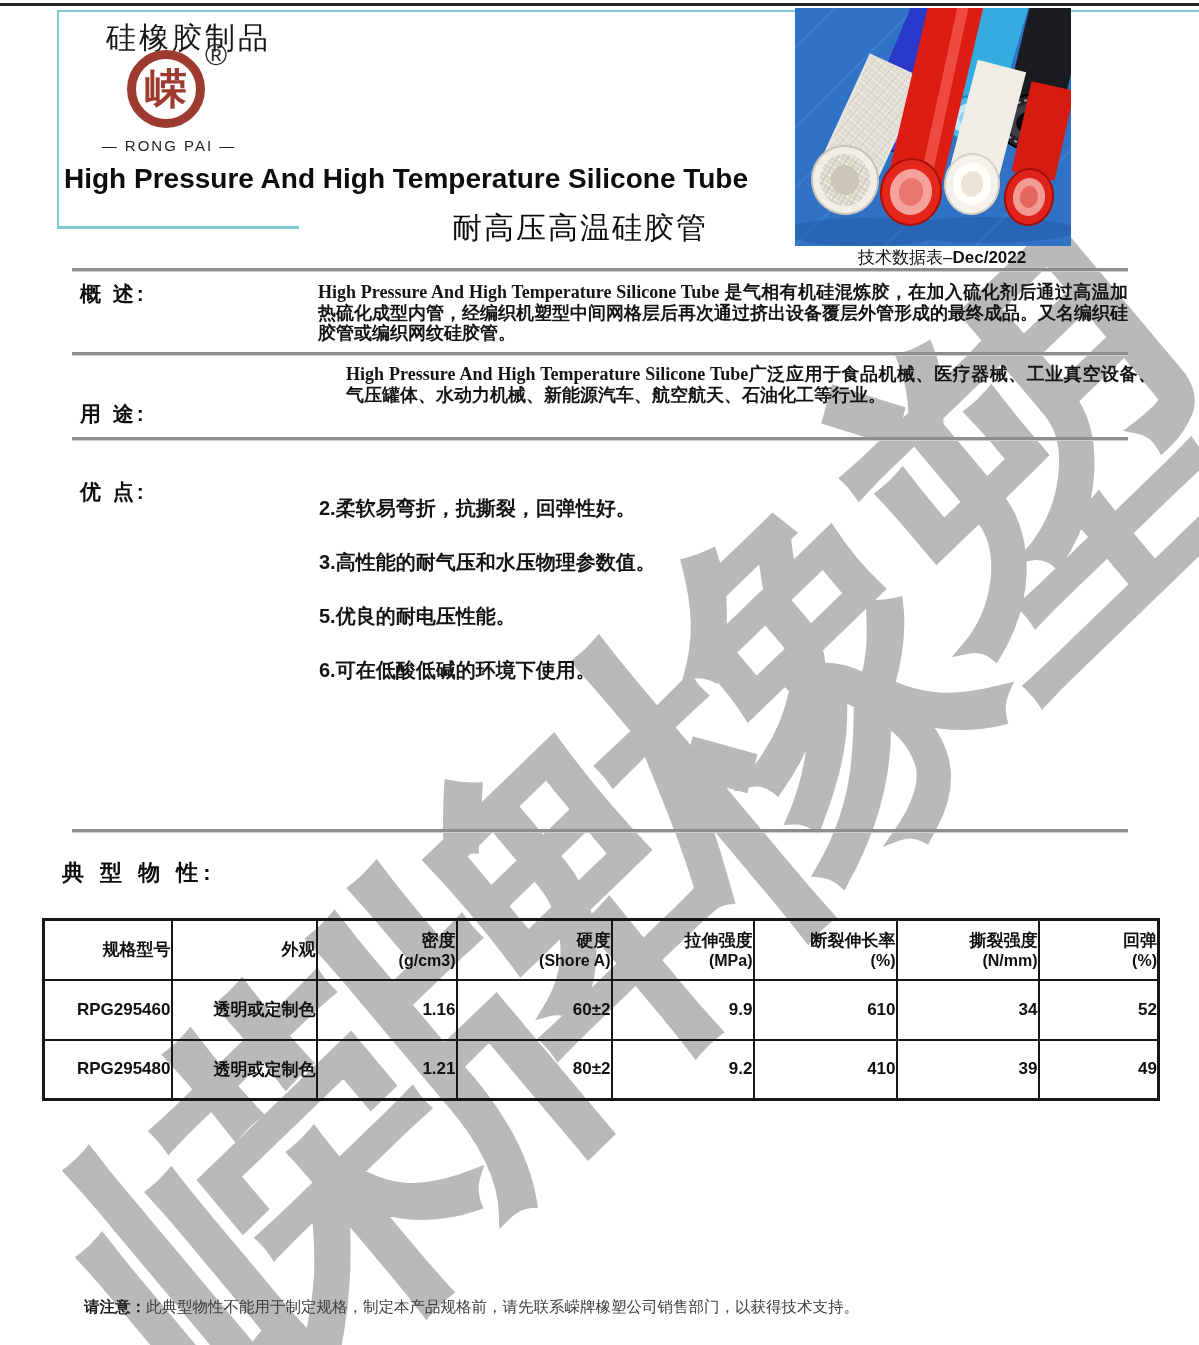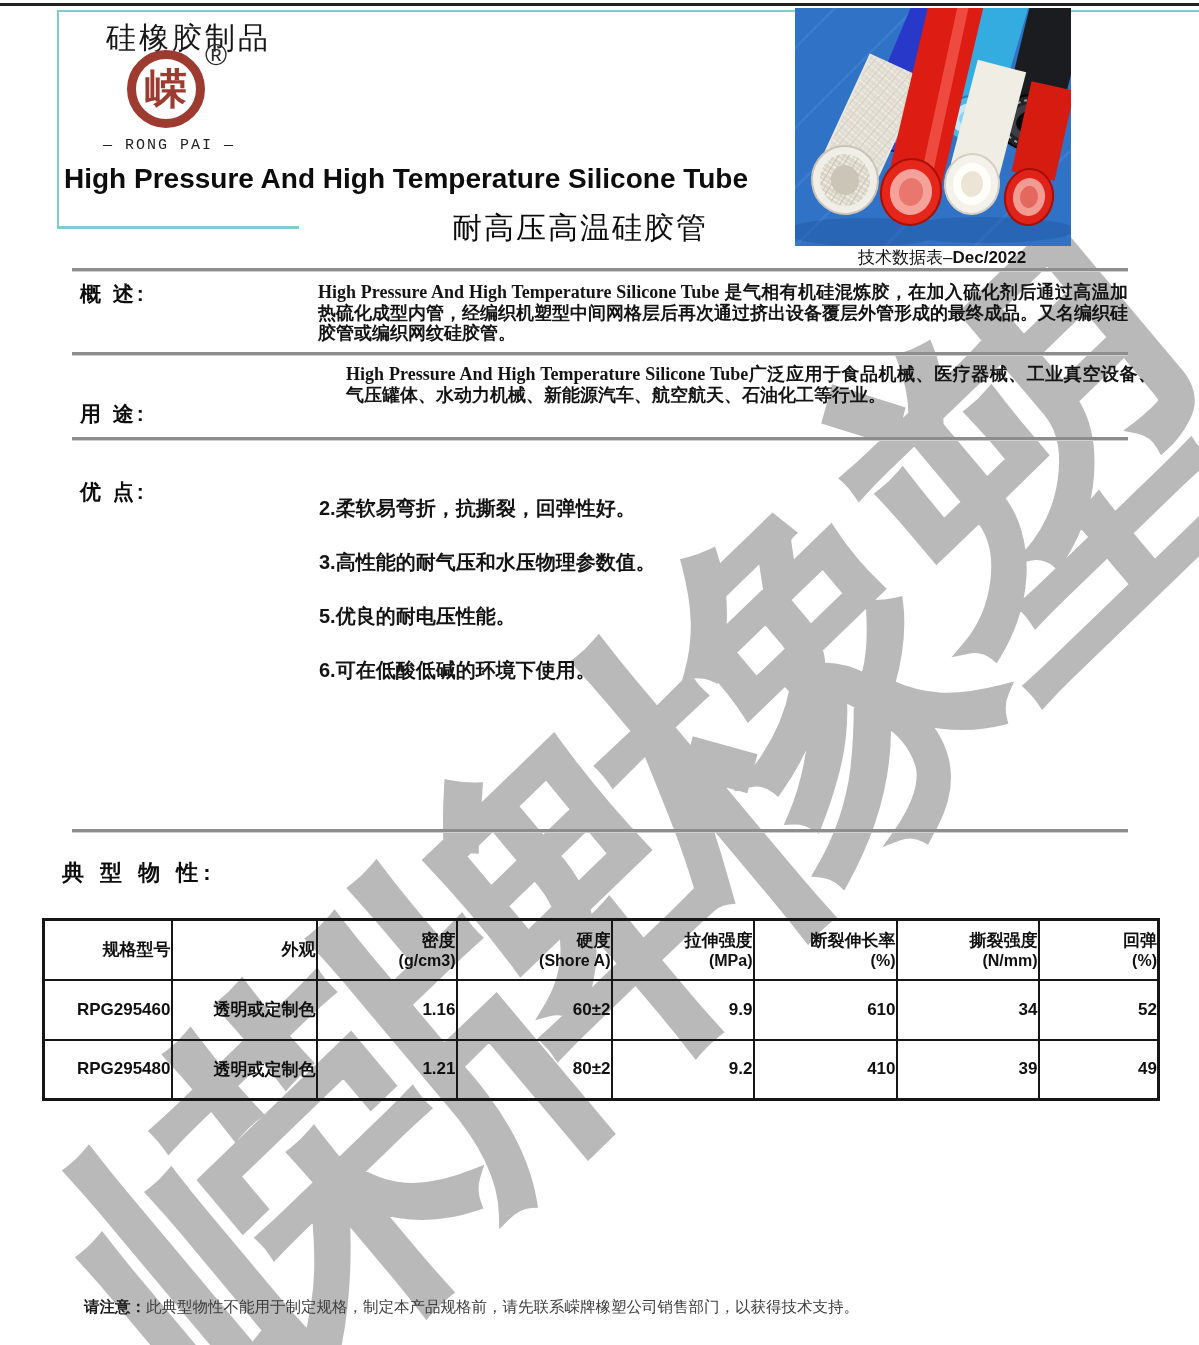--- a/index.html
+++ b/index.html
@@ -18,21 +18,21 @@
   .box-topline{left:57px;top:10px;width:1142px;height:2px;background:#7fccd4;}
   .box-leftline{left:57px;top:10px;width:2px;height:217px;background:#7fccd4;}
   .box-bottomline{left:57px;top:226px;width:242px;height:3px;background:#7fccd4;}
 
   .brand-text{left:106px;top:18px;font-size:30px;font-weight:500;letter-spacing:3px;color:#161616;}
   .logo-circle{left:127px;top:50px;width:60px;height:60px;border:9px solid #9e3b31;border-radius:50%;
                display:flex;align-items:center;justify-content:center;background:#fff;}
   .logo-glyph{font-size:42px;font-weight:700;color:#9e3b31;line-height:1;}
   .registered{left:205px;top:40px;font-size:30px;color:#2a2a2a;line-height:1;}
   .brand-roman{left:84px;top:137px;width:170px;text-align:center;
-               font-family:Liberation Mono, monospace;
+               font-family:Liberation Sans, sans-serif;
                font-size:15px;letter-spacing:2px;color:#222;}
 
   .title-en{left:64px;top:163px;font-size:28px;font-weight:700;color:#0d0d0d;white-space:nowrap;}
   .title-zh{left:452px;top:208px;font-size:30px;font-weight:400;letter-spacing:2px;color:#0d0d0d;white-space:nowrap;}
 
   .photo{left:795px;top:8px;width:276px;height:238px;box-shadow:0 0 0 1px #9fb6d6 inset;}
   .photo svg{display:block;}
   .photo-caption{left:858px;top:246px;font-size:17px;color:#141414;white-space:nowrap;}
   .photo-caption .date{font-weight:700;}
 

